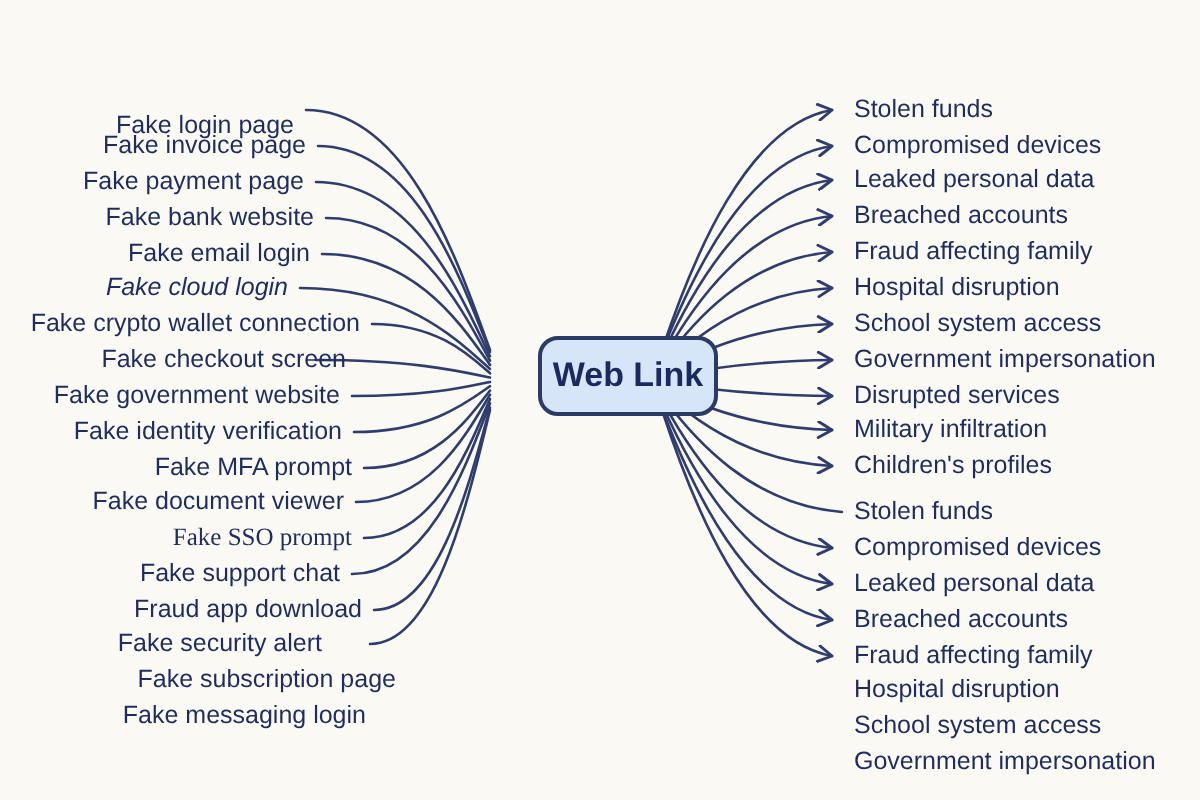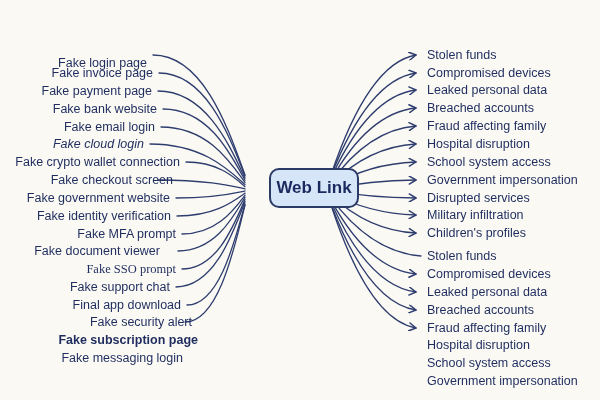--- a/index.html
+++ b/index.html
@@ -88,26 +88,26 @@
       <div class="node-label" style="right: 447px; top: 73px;">Fake invoice page</div>
       <div class="node-label" style="right: 448px; top: 91px;">Fake payment page</div>
       <div class="node-label" style="right: 443px; top: 109px;">Fake bank website</div>
       <div class="node-label" style="right: 445px; top: 127px;">Fake email login</div>
       <div class="node-label" style="right: 456px; top: 144px; font-style: italic;">Fake cloud login</div>
       <div class="node-label" style="right: 420px; top: 162px;">Fake crypto wallet connection</div>
       <div class="node-label" style="right: 427px; top: 180px;">Fake checkout screen</div>
       <div class="node-label" style="right: 430px; top: 198px; padding-left: 15px;">Fake government website</div>
       <div class="node-label" style="right: 429px; top: 216px;">Fake identity verification</div>
       <div class="node-label" style="right: 424px; top: 234px;">Fake MFA prompt</div>
-      <div class="node-label" style="right: 440px; top: 251px; text-align: right;">Fake document viewer</div>
+      <div class="node-label" style="right: 428px; top: 251px; text-align: right;">Fake document viewer</div>
       <div class="node-label" style="right: 424px; top: 269px; font-family: Liberation Serif, serif;">Fake SSO prompt</div>
       <div class="node-label" style="right: 430px; top: 287px;">Fake support chat</div>
-      <div class="node-label" style="right: 419px; top: 305px;">Final app download</div>
-      <div class="node-label" style="right: 408px; top: 322px; margin-left: 40px;">Fake security alert</div>
-      <div class="node-label" style="right: 402px; top: 340px; font-weight: bold;">Fake subscription page</div>
+      <div class="node-label" style="right: 419px; top: 305px;">Fraud app download</div>
+      <div class="node-label" style="right: 439px; top: 322px; margin-left: 40px;">Fake security alert</div>
+      <div class="node-label" style="right: 402px; top: 340px;">Fake subscription page</div>
       <div class="node-label" style="right: 417px; top: 358px;">Fake messaging login</div>
     </div>
   <div id="right-labels">
       <div class="node-label" style="left: 427px; top: 55px;">Stolen funds</div>
       <div class="node-label" style="left: 427px; top: 73px;">Compromised devices</div>
       <div class="node-label" style="left: 427px; top: 90px;">Leaked personal data</div>
       <div class="node-label" style="left: 427px; top: 108px;">Breached accounts</div>
       <div class="node-label" style="left: 427px; top: 126px;">Fraud affecting family</div>
       <div class="node-label" style="left: 427px; top: 144px;">Hospital disruption</div>
       <div class="node-label" style="left: 427px; top: 162px;">School system access</div>

